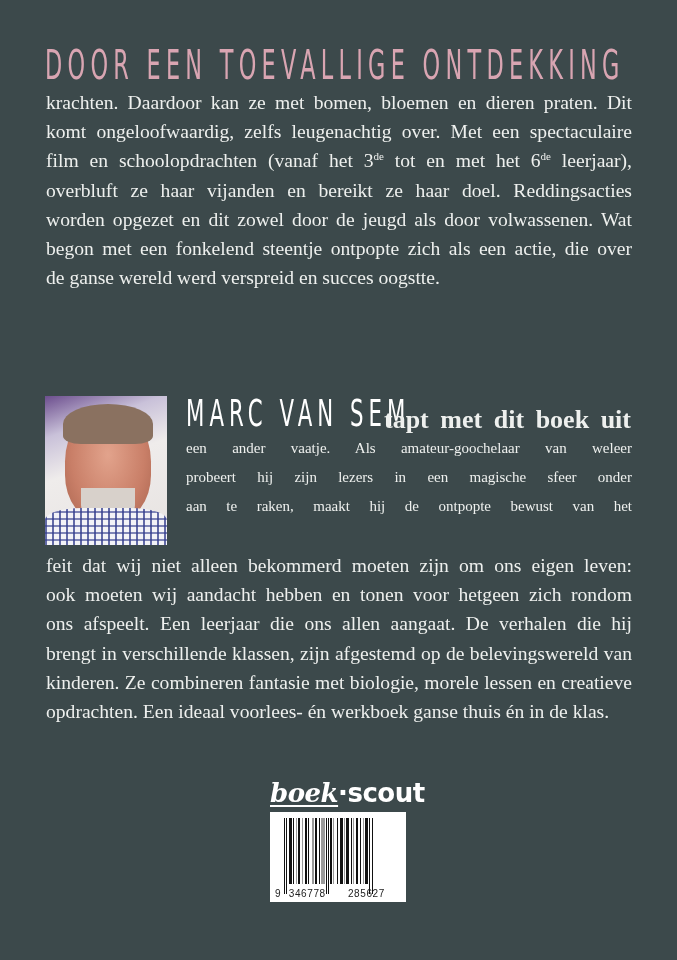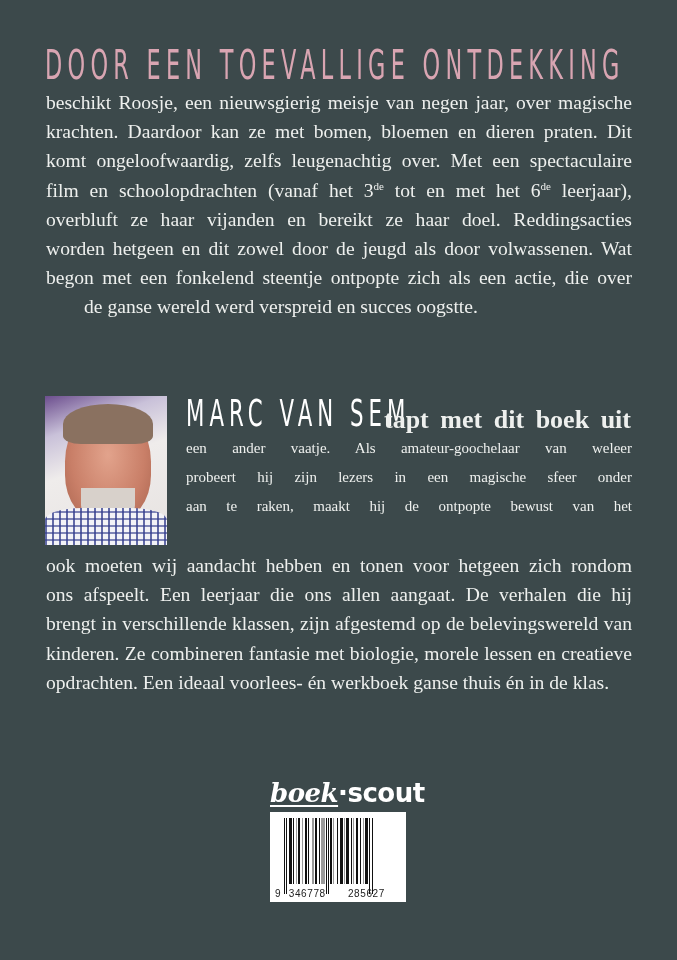--- a/index.html
+++ b/index.html
@@ -25,21 +25,21 @@
   }
   .para1 {
     position:absolute; left:46px; top:88px; width:586px;
     font-size:19.6px; line-height:29.2px;
     text-align:justify;
     text-align-last:left;
   }
   .para1 .ln, .para2 .ln {
     display:block; text-align:justify; text-align-last:justify; white-space:nowrap;
   }
-  .para1 .ln.last, .para2 .ln.last { text-align-last:left;margin-left:38px; }
+  .para1 .ln.last, .para2 .ln.last { text-align-last:left; }
   sup { font-size:11px; line-height:0; vertical-align:7px; }
   .photo {
     position:absolute; left:45px; top:396px; width:122px; height:149px;
     overflow:hidden;
     background:linear-gradient(160deg,#6c4e8e 0%,#c9c1d9 22%,#efeceb 45%,#e6e2e0 100%);
   }
   .photo .face {
     position:absolute; left:20px; top:14px; width:86px; height:112px;
     border-radius:46% 46% 42% 42%;
     background:radial-gradient(ellipse at 50% 40%,#e2a38c 0%,#c97f68 60%,#a9644f 100%);
@@ -113,26 +113,25 @@
     display:flex;
   }
   .barcode .digits span { display:block; }
 </style>
 </head>
 <body>
 
 <div class="heading">DOOR EEN TOEVALLIGE ONTDEKKING</div>
 
 <div class="para1">
-  <span class="ln">beschikt Roosje, een nieuwsgierig meisje van negen jaar, over magische</span>
   <span class="ln">krachten. Daardoor kan ze met bomen, bloemen en dieren praten. Dit</span>
   <span class="ln">komt ongeloofwaardig, zelfs leugenachtig over. Met een spectaculaire</span>
   <span class="ln"><span>film en schoolopdrachten (vanaf het 3</span><sup>de</sup><span> tot en met het 6</span><sup>de</sup><span> leerjaar),</span></span>
   <span class="ln">overbluft ze haar vijanden en bereikt ze haar doel. Reddingsacties</span>
-  <span class="ln">worden hetgeen en dit zowel door de jeugd als door volwassenen. Wat</span>
+  <span class="ln">worden opgezet en dit zowel door de jeugd als door volwassenen. Wat</span>
   <span class="ln">begon met een fonkelend steentje ontpopte zich als een actie, die over</span>
   <span class="ln last">de ganse wereld werd verspreid en succes oogstte.</span>
 </div>
 
 <div class="photo">
   <div class="face"></div>
   <div class="hair"></div>
   <div class="beard"></div>
   <div class="shirt"></div>
 </div>
@@ -140,20 +139,21 @@
 <div class="author-name">MARC VAN SEM</div>
 <div class="para2-first">tapt met dit boek uit</div>
 
 <div class="para2a">
   <span class="ln" style="display:block;text-align:justify;text-align-last:justify;white-space:nowrap;">een ander vaatje. Als amateur-goochelaar van weleer</span>
   <span class="ln" style="display:block;text-align:justify;text-align-last:justify;white-space:nowrap;">probeert hij zijn lezers in een magische sfeer onder</span>
   <span class="ln" style="display:block;text-align:justify;text-align-last:justify;white-space:nowrap;">aan te raken, maakt hij de ontpopte bewust van het</span>
 </div>
 
 <div class="para2b">
+  <span style="display:block;text-align:justify;text-align-last:justify;white-space:nowrap;">feit dat wij niet alleen bekommerd moeten zijn om ons eigen leven:</span>
   <span style="display:block;text-align:justify;text-align-last:justify;white-space:nowrap;">ook moeten wij aandacht hebben en tonen voor hetgeen zich rondom</span>
   <span style="display:block;text-align:justify;text-align-last:justify;white-space:nowrap;">ons afspeelt. Een leerjaar die ons allen aangaat. De verhalen die hij</span>
   <span style="display:block;text-align:justify;text-align-last:justify;white-space:nowrap;">brengt in verschillende klassen, zijn afgestemd op de belevingswereld van</span>
   <span style="display:block;text-align:justify;text-align-last:justify;white-space:nowrap;">kinderen. Ze combineren fantasie met biologie, morele lessen en creatieve</span>
   <span style="display:block;white-space:nowrap;">opdrachten. Een ideaal voorlees- én werkboek ganse thuis én in de klas.</span>
 </div>
 
 <div class="publisher">
   <span class="boek"><u>boek</u></span><span>·</span><span>scout</span>
 </div>

